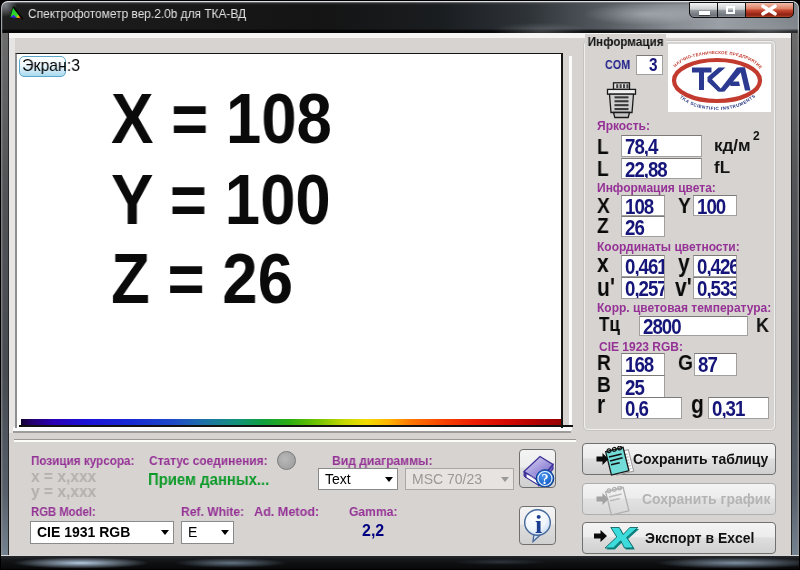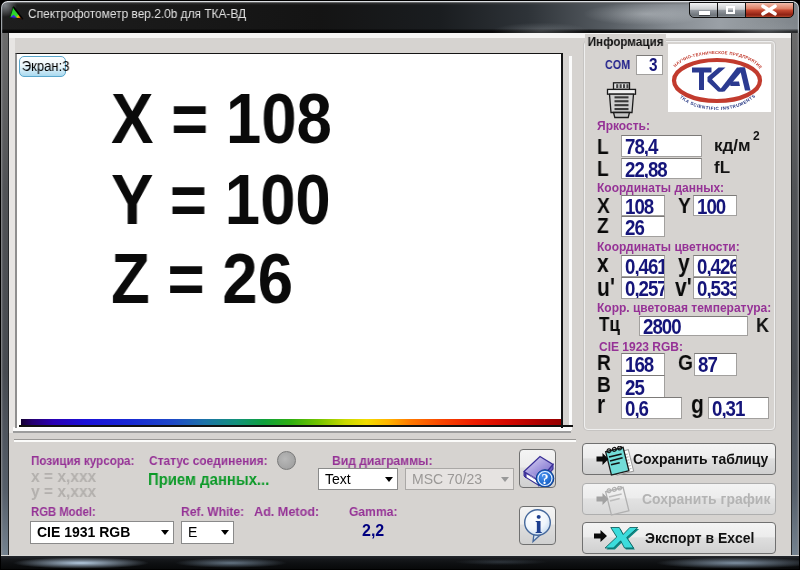--- a/index.html
+++ b/index.html
@@ -36,21 +36,21 @@
   #client{left:9px;top:33px;width:782px;height:522px;background:#d6d3d0;}
   
   #topband{left:0px;top:0px;width:782px;height:5px;background:#f6f5f4;}
   
   #disp{left:5.5px;top:20px;width:548px;height:374.5px;background:#fff;border-top:1.5px solid #141414;border-right:2px solid #141414;border-left:2px solid #8f8f8f;box-sizing:border-box;}
   #dispwhiteB{left:4px;top:394px;width:558px;height:3.5px;background:#fbfbfb;}
   #dispgrayB{left:4px;top:397.5px;width:558px;height:2px;background:#9c9c9c;}
   #dispwhiteR{left:559.5px;top:23px;width:2.5px;height:374px;background:#fbfbfb;}
   #dispblackB{left:10px;top:392px;width:553.5px;height:2px;background:#111;}
   #spectrum{left:12px;top:385.5px;width:539.5px;height:5.5px;background:linear-gradient(90deg,#140030 0%,#25006e 2%,#2a00b4 6%,#1a10d8 12%,#1828d4 20%,#1e48c8 28%,#1c72a8 34%,#12917a 40%,#0fa03c 45%,#2fae10 50%,#72c300 55%,#c8d800 60%,#f2dc00 64%,#ffb400 68%,#ff7a00 72%,#f84400 78%,#ec1c00 84%,#d40800 90%,#ae0000 96%,#960000 100%);}
-  #tab{left:10px;top:23px;width:47px;height:21px;border:1.5px solid #5aa7cc;border-radius:5px;box-sizing:border-box;background:linear-gradient(180deg,#fdfeff 0%,#eef8fc 45%,#a9d9ef 100%);font-size:14px;color:#000;text-align:left;line-height:18.5px;transform-origin:0 0;}
+  #tab{left:10px;top:23px;width:47px;height:21px;border:1.5px solid #5aa7cc;border-radius:5px;box-sizing:border-box;background:linear-gradient(180deg,#fdfeff 0%,#eef8fc 45%,#a9d9ef 100%);font-size:17px;color:#000;text-align:left;line-height:18.5px;transform-origin:0 0;}
   .bigrow{left:102px;font-size:70px;font-weight:bold;color:#0a0a0a;white-space:pre;transform:scaleX(0.908);transform-origin:0 0;}
   
   #gb{left:574.5px;top:8px;width:191px;height:389px;border:1.5px solid #efefef;border-radius:4px;box-shadow:0 0 0 1px #c6c4c2;box-sizing:border-box;}
   #gblabel{left:576px;top:1px;font-size:13px;font-weight:bold;color:#111;background:#d6d3d0;padding:0 3px;transform:scaleX(0.9);transform-origin:0 0;}
   .plabel{font-size:12px;font-weight:bold;color:#953296;white-space:nowrap;will-change:transform;}
   .blabel{font-size:22px;font-weight:bold;color:#0a0a0a;transform:scaleX(0.87);transform-origin:0 0;line-height:1.05;will-change:transform;}
   .slabel{position:absolute;font-size:26px;font-weight:bold;color:#0a0a0a;transform:scaleX(0.81);transform-origin:0 0;line-height:1;will-change:transform;}
   .nlabel{font-size:17px;font-weight:bold;color:#131313;}
   .fld span{display:inline-block;transform:scaleX(0.85);transform-origin:0 0;}
   .fld{background:#fff;border:1px solid #a2a09e;border-top-color:#7c7a78;box-sizing:border-box;font-weight:bold;font-size:22px;letter-spacing:-1.2px;color:#15157a;padding-left:3px;padding-top:2px;white-space:nowrap;overflow:hidden;display:flex;align-items:center;}
@@ -161,21 +161,21 @@
     <div class="abs fld" style="left:612px;top:101.5px;width:81px;height:22px;">
         <span>78,4</span>
       </div>
     <div class="abs nlabel" style="left:705px;top:103px;">кд/м</div>
     <div class="abs nlabel" style="left:744px;top:96px;font-size:12px;">2</div>
     <div class="abs blabel" style="left:588px;top:123.5px;">L</div>
     <div class="abs fld" style="left:612px;top:124.5px;width:81px;height:21px;">
         <span>22,88</span>
       </div>
     <div class="abs nlabel" style="left:705px;top:125px;">fL</div>
-    <div class="abs plabel" style="left:588px;top:148px;">Координаты данных:</div>
+    <div class="abs plabel" style="left:588px;top:148px;">Информация цвета:</div>
     <div class="abs blabel" style="left:588px;top:160.5px;">X</div>
     <div class="abs fld" style="left:612px;top:161.5px;width:44px;height:21px;">
         <span>108</span>
       </div>
     <div class="abs blabel" style="left:668.5px;top:160.5px;">Y</div>
     <div class="abs fld" style="left:684px;top:161.5px;width:43.5px;height:21px;">
         <span>100</span>
       </div>
     <div class="abs blabel" style="left:588px;top:181.1px;">Z</div>
     <div class="abs fld" style="left:612px;top:182.5px;width:44px;height:21px;">

